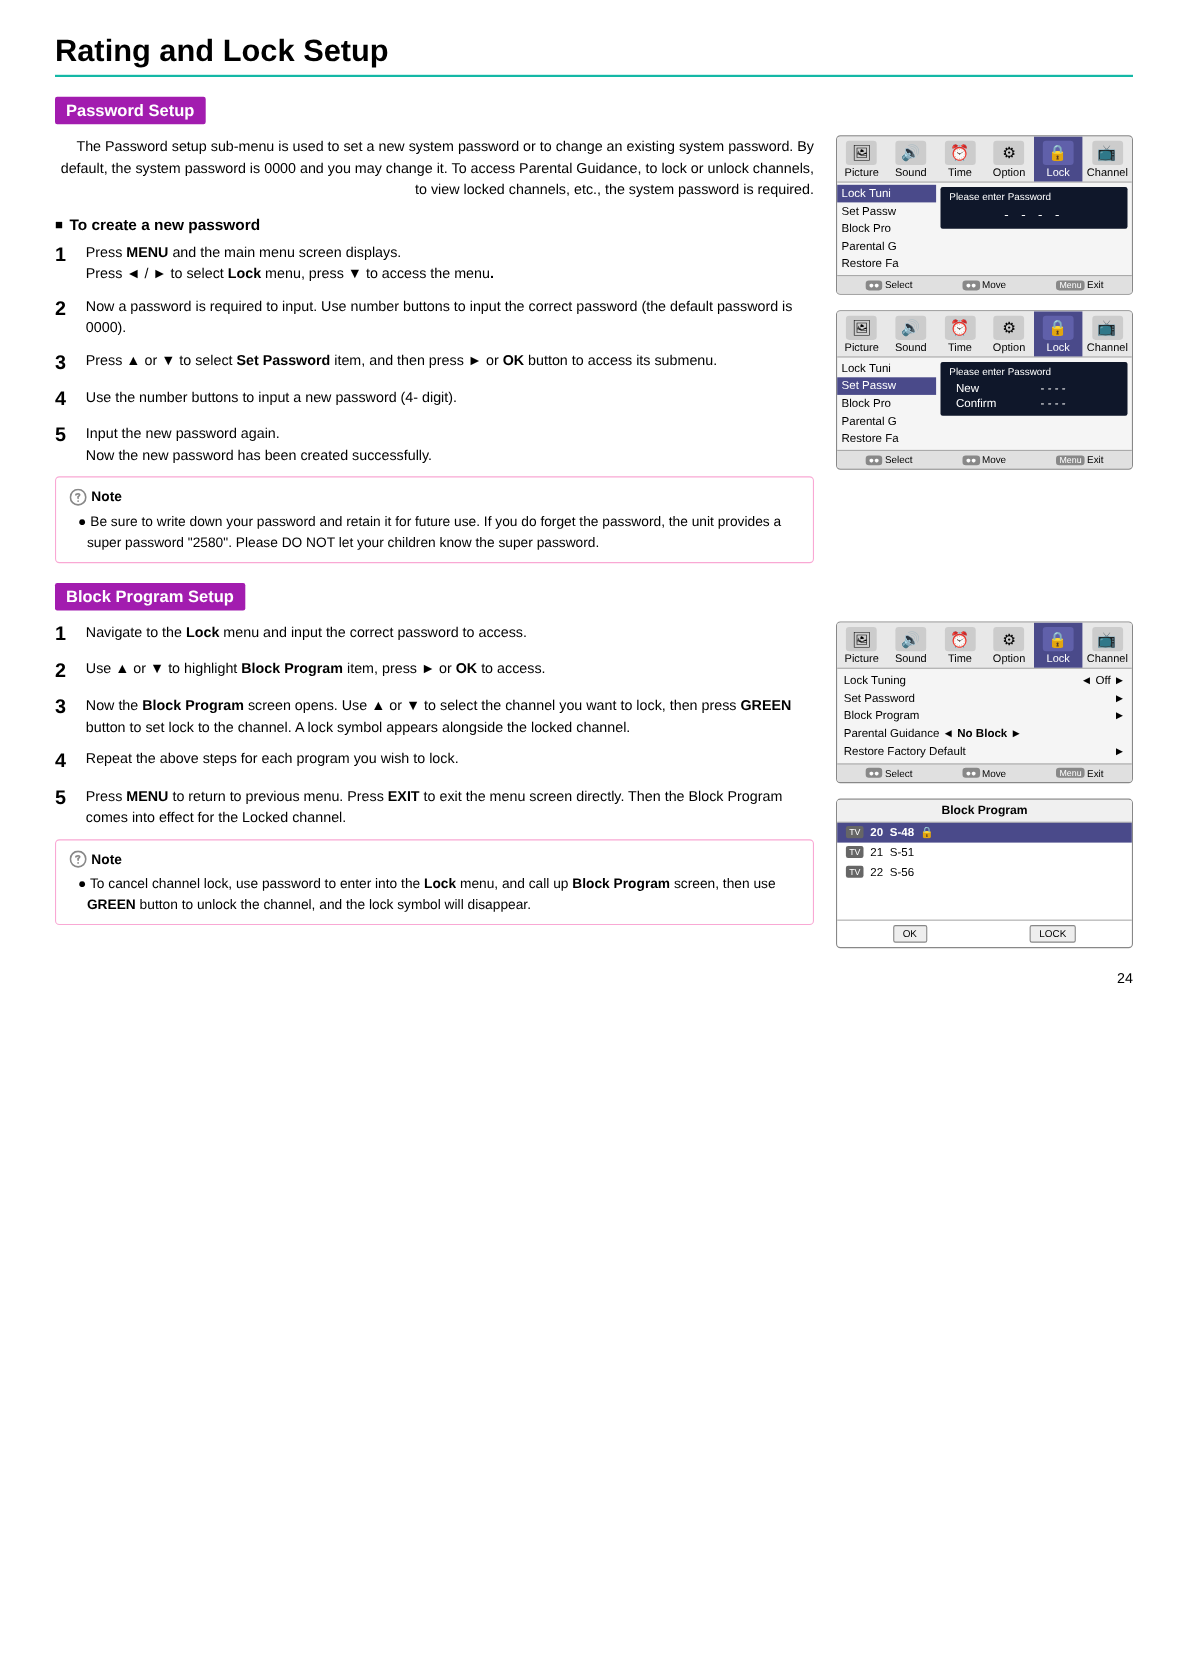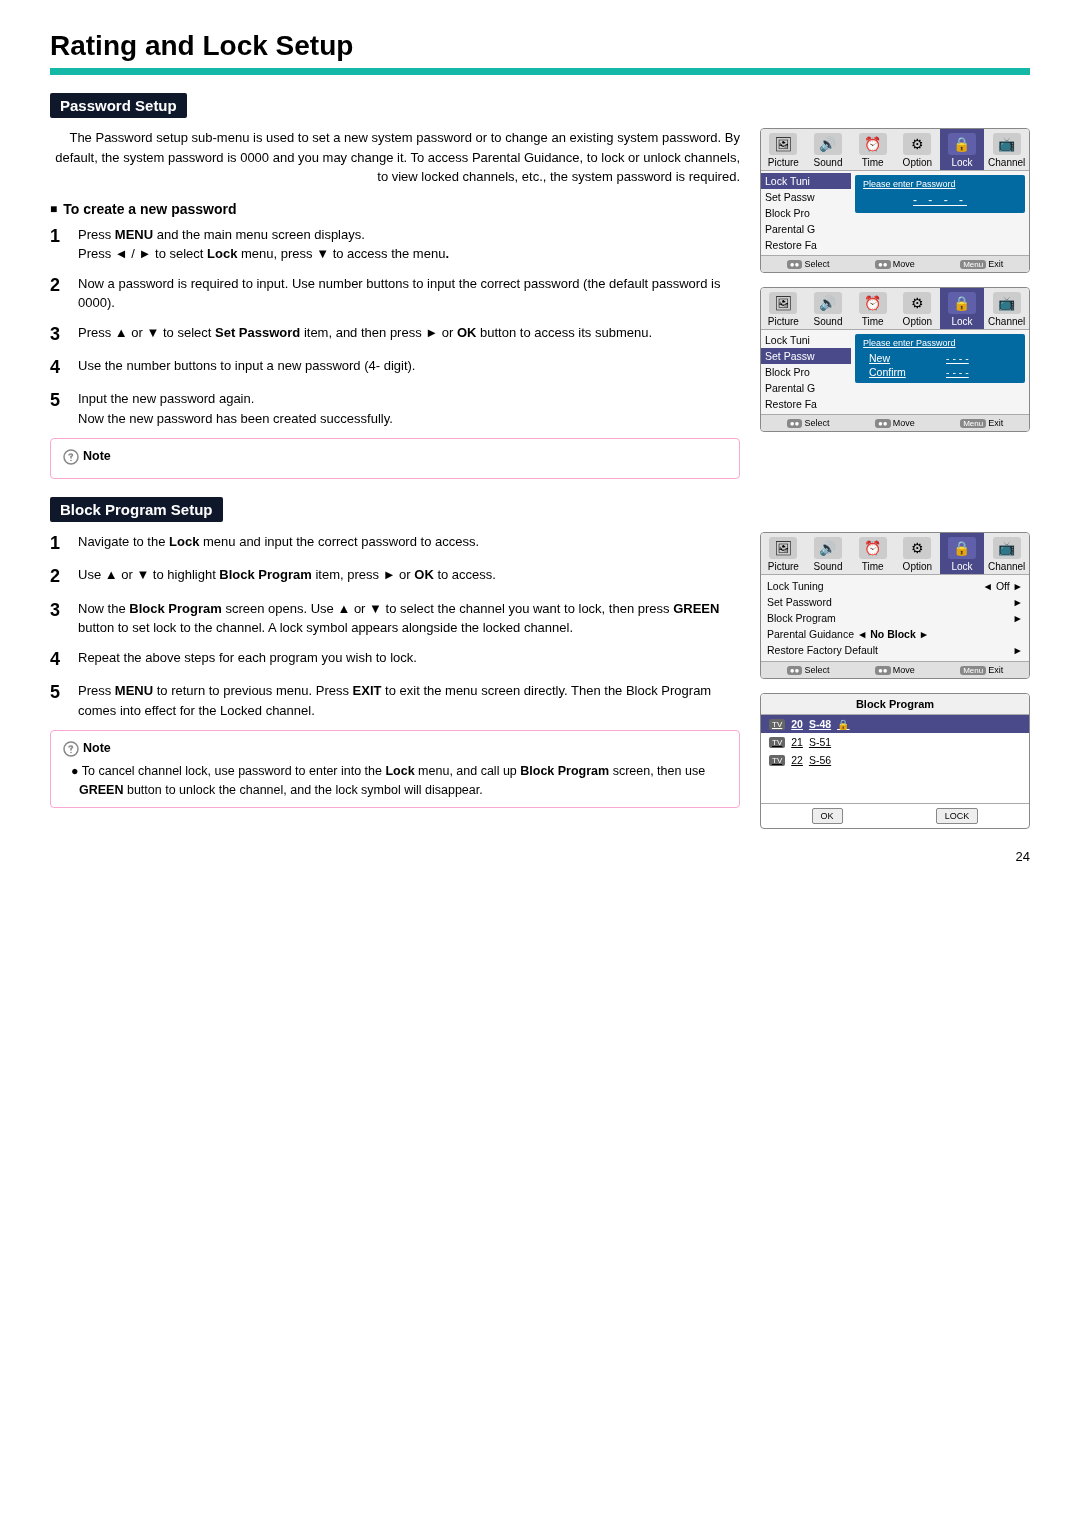--- a/index.html
+++ b/index.html
@@ -9,27 +9,27 @@
       background: #fff;
       color: #000;
       width: 1080px;
       min-height: 1527px;
       padding: 30px 50px 40px 50px;
     }
 
     h1.page-title {
       font-size: 28px;
       font-weight: bold;
-      border-bottom: 7px solid #14b8a6;
+      border-bottom: 2px solid #14b8a6;
       padding-bottom: 6px;
       margin-bottom: 18px;
     }
 
     .section-header {
-      background: #0f172a;
+      background: #a21caf;
       color: #fff;
       font-size: 15px;
       font-weight: bold;
       padding: 4px 10px;
       display: inline-block;
       margin-bottom: 10px;
       border-radius: 2px;
     }
 
     .intro-text {
@@ -168,27 +168,26 @@
       display: flex;
       justify-content: space-between;
     }
 
     .tv-menu-row.highlighted {
       background: #4a4a8a;
       color: #fff;
     }
 
     .tv-password-overlay {
-      background: #0369a1;
+      background: #0f172a;
       color: #fff;
       padding: 4px 8px;
       margin: 4px;
       border-radius: 2px;
       font-size: 10px;
-      text-decoration: underline;
     }
 
     .tv-password-dots {
       text-align: center;
       letter-spacing: 4px;
       padding: 2px 0;
       font-size: 12px;
     }
 
     .tv-footer {
@@ -232,21 +231,20 @@
       background: #f0f0f0;
       border-bottom: 1px solid #aaa;
     }
 
     .block-program-row {
       display: flex;
       align-items: center;
       padding: 3px 8px;
       font-size: 10.5px;
       gap: 6px;
-      text-decoration: underline;
     }
 
     .block-program-row.selected {
       background: #4a4a8a;
       color: #fff;
     }
 
     .tv-badge {
       background: #666;
       color: #fff;
@@ -345,20 +343,21 @@
 
       <div class="note-box">
         <div class="note-title">
           <svg width="16" height="16" viewBox="0 0 16 16">
             <path d="M8 1 C4.1 1 1 4.1 1 8 C1 11.9 4.1 15 8 15 C11.9 15 15 11.9 15 8 C15 4.1 11.9 1 8 1Z" fill="none" stroke="#888" stroke-width="1.5"></path>
             <path d="M6 6 C6 6 6 5 8 5 C10 5 10 6.5 8 7.5 L8 9" stroke="#888" stroke-width="1.5" fill="none" stroke-linecap="round"></path>
             <circle cx="8" cy="11.5" r="0.8" fill="#888"></circle>
           </svg>
           <span>Note</span>
         </div>
+        <p class="note-bullet">● Be sure to write down your password and retain it for future use. If you do forget the password, the unit provides a   super password "2580". Please DO NOT let your children know the super password.</p>
       </div>
     </div>
 
     <div class="right-col">
 
       <div class="tv-diagram">
         <div class="tv-menu-bar">
           <div class="tv-menu-item">
             <div class="icon-area">🖼</div>
             <div>Picture</div>

